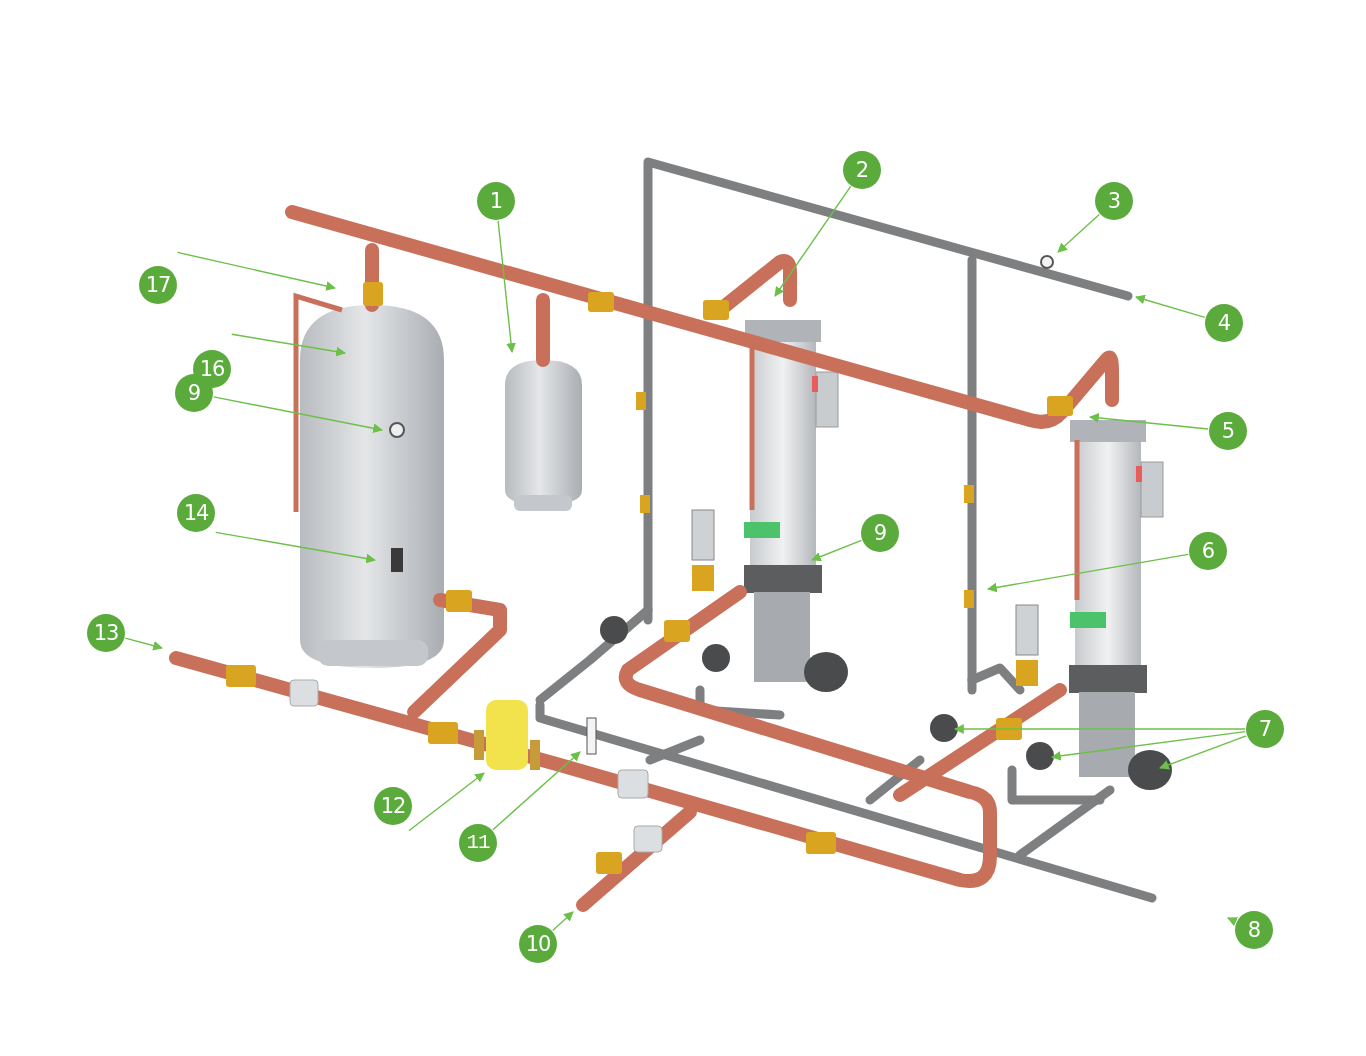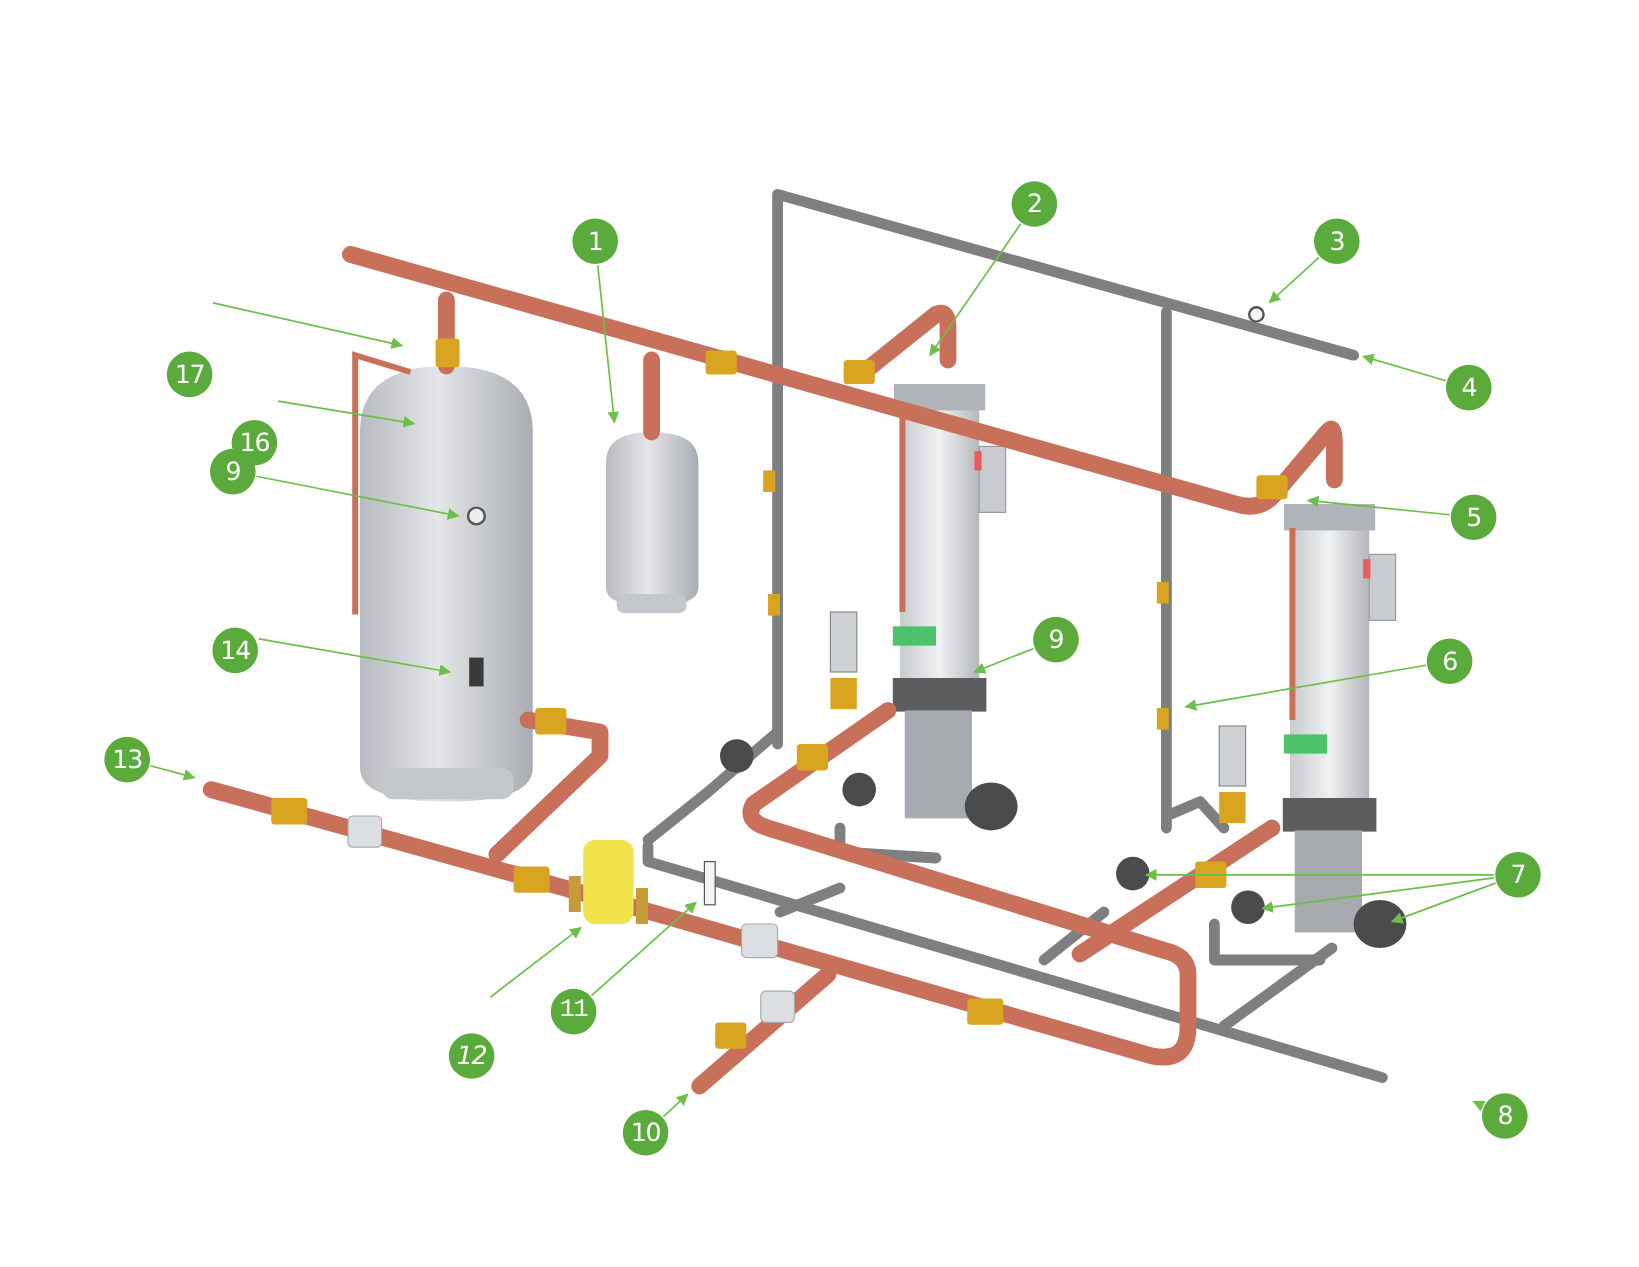--- a/index.html
+++ b/index.html
@@ -161,19 +161,19 @@
     <div class="badge" style="left: 862px; top: 170px;">2</div>
     <div class="badge" style="left: 1114px; top: 201px;">3</div>
     <div class="badge" style="left: 1224px; top: 323px;">4</div>
     <div class="badge" style="left: 1228px; top: 431px;">5</div>
     <div class="badge" style="left: 1208px; top: 551px;">6</div>
     <div class="badge" style="left: 1265px; top: 729px;">7</div>
     <div class="badge" style="left: 1254px; top: 930px;">8</div>
     <div class="badge" style="left: 880px; top: 533px;">9</div>
     <div class="badge" style="left: 538px; top: 944px; text-align: center;">10</div>
     <div class="badge" style="left: 478px; top: 843px; font-family: Liberation Mono, monospace;">11</div>
-    <div class="badge" style="left: 393px; top: 880px; font-style: italic;">12</div>
+    <div class="badge" style="left: 393px; top: 806px;">12</div>
     <div class="badge" style="left: 106px; top: 633px; text-align: center;">13</div>
-    <div class="badge" style="left: 196px; top: 542px;">14</div>
+    <div class="badge" style="left: 196px; top: 513px;">14</div>
     <div class="badge" style="left: 194px; top: 393px;">9</div>
     <div class="badge" style="left: 212px; top: 331px; margin-top: 19px;">16</div>
-    <div class="badge" style="left: 158px; top: 265px; margin-top: 28px;">17</div>
+    <div class="badge" style="left: 158px; top: 238px; margin-top: 28px;">17</div>
   </div>
 
 </body></html>

